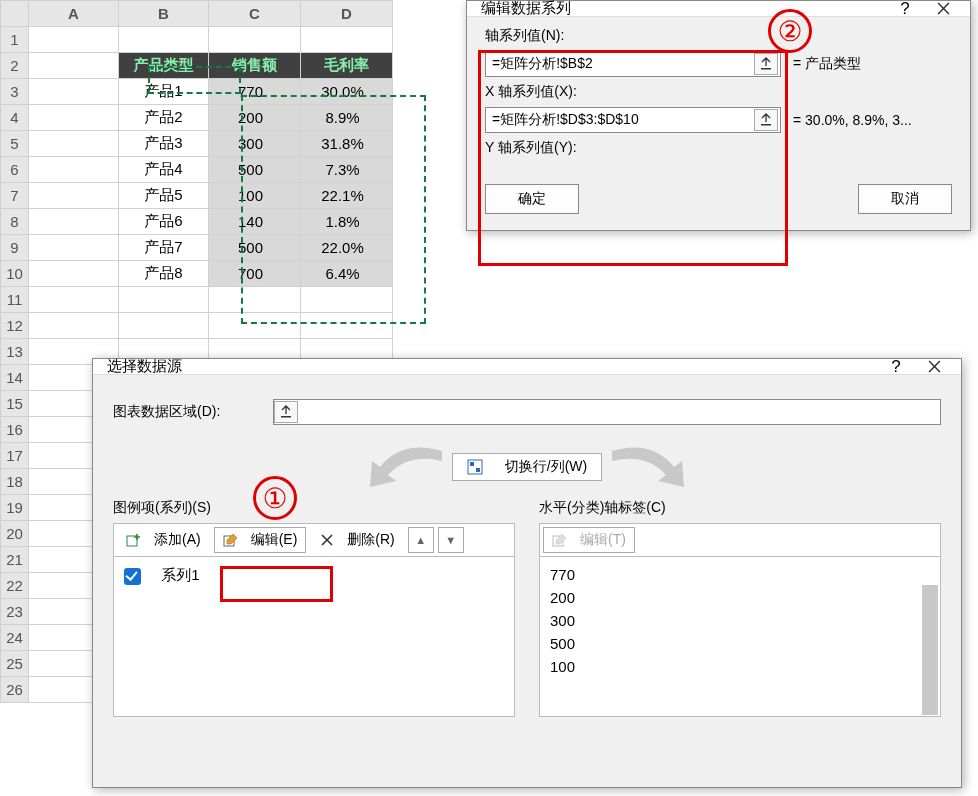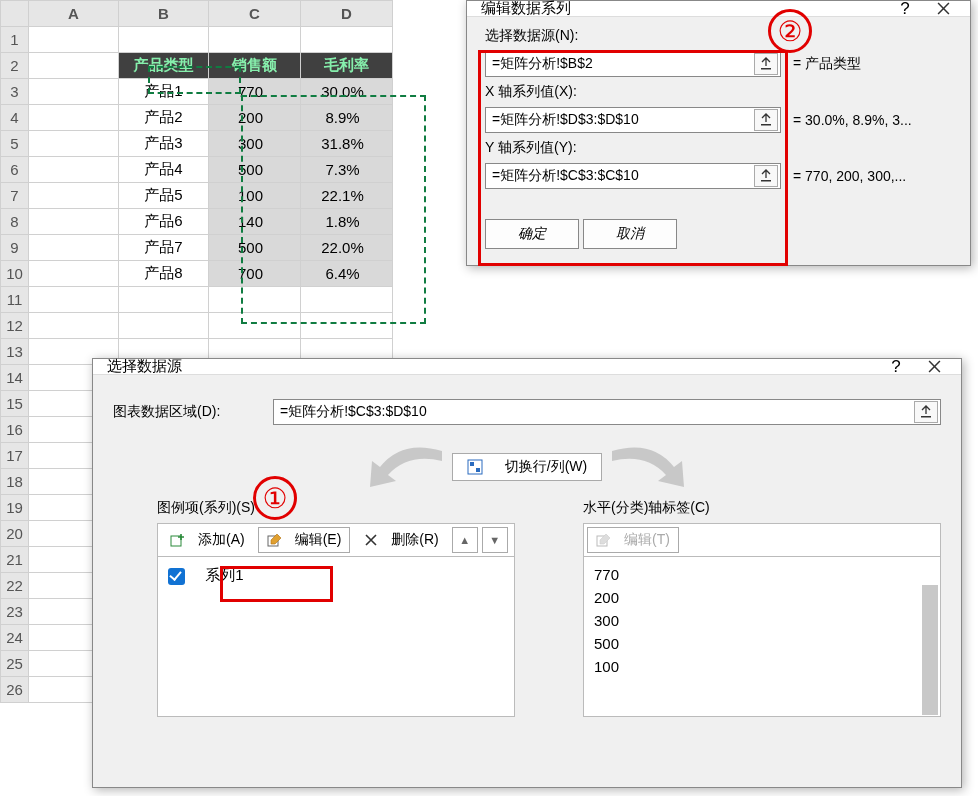--- a/index.html
+++ b/index.html
@@ -92,21 +92,21 @@
   font-size: 14px; font-family: inherit;
 }
 .rangebtn {
   width: 24px; height: 22px;
   border: 1px solid #aaa;
   background: #f8f8f8;
   display: flex; align-items: center; justify-content: center;
   margin-right: 2px;
 }
 .eq-preview { margin-left: 12px; font-size: 14px; white-space: nowrap; overflow: hidden; }
-.btnrow { display: flex; justify-content: flex-start; gap: 4px; padding: 10px 18px 16px; font-style: italic; }
+.btnrow { display: flex; justify-content: space-between; gap: 4px; padding: 10px 18px 16px; }
 .btn {
   min-width: 94px; height: 30px;
   border: 1px solid #888;
   background: #fdfdfd;
   font-size: 14px;
   display: flex; align-items: center; justify-content: center;
 }
 .red-anno {
   position: absolute;
   border: 3px solid #e10000;
@@ -133,21 +133,21 @@
 .sds-switch {
   border: 1px solid #aaa; background: #fff;
   padding: 4px 14px;
   display: flex; align-items: center; gap: 22px;
   font-size: 14px;
 }
 .arrow-swoop {
   width: 90px; height: 48px;
 }
 .sds-cols { display: flex; gap: 24px; }
-.sds-col { flex: 1; margin-left: 44px; }
+.sds-col { flex: 1; }
 .sds-col-label { font-size: 14px; margin-bottom: 6px; }
 .sds-toolbar {
   display: flex; gap: 4px;
   border: 1px solid #bbb; background: #fff;
   padding: 3px;
 }
 .tbtn {
   border: 1px solid transparent;
   padding: 3px 8px;
   display: flex; align-items: center; gap: 12px;
@@ -399,21 +399,21 @@
   <div class="dlg-titlebar">
     <div class="dlg-title">编辑数据系列</div>
     <div class="dlg-help">?</div>
     <div class="dlg-close">
       <svg viewBox="0 0 12 12">
           <path d="M1 1 L11 11 M11 1 L1 11" stroke="#333" stroke-width="1.4"></path>
         </svg>
     </div>
   </div>
   <div class="dlg-body">
-    <div class="fld-label">选择数据源(N):</div>
+    <div class="fld-label">轴系列值(N):</div>
     <div class="fld-row">
       <div class="fld-input" style="width:296px;">
         <input value="=矩阵分析!$B$2" style="">
         <div class="rangebtn">
           <svg class="icon-mini" viewBox="0 0 16 16">
               <path d="M8 2 L8 10 M4 6 L8 2 L12 6" stroke="#333" fill="none" stroke-width="1.3"></path>
               <rect x="3" y="12" width="10" height="1.5" fill="#333"></rect>
             </svg>
         </div>
       </div>
@@ -428,32 +428,20 @@
           <svg class="icon-mini" viewBox="0 0 16 16">
               <path d="M8 2 L8 10 M4 6 L8 2 L12 6" stroke="#333" fill="none" stroke-width="1.3"></path>
               <rect x="3" y="12" width="10" height="1.5" fill="#333"></rect>
             </svg>
         </div>
       </div>
       <div class="eq-preview">= 30.0%, 8.9%, 3...</div>
     </div>
 
     <div class="fld-label">Y 轴系列值(Y):</div>
-    <div class="fld-row">
-      <div class="fld-input" style="width:296px;">
-        <input value="=矩阵分析!$C$3:$C$10" style="">
-        <div class="rangebtn">
-          <svg class="icon-mini" viewBox="0 0 16 16">
-              <path d="M8 2 L8 10 M4 6 L8 2 L12 6" stroke="#333" fill="none" stroke-width="1.3"></path>
-              <rect x="3" y="12" width="10" height="1.5" fill="#333"></rect>
-            </svg>
-        </div>
-      </div>
-      <div class="eq-preview">= 770, 200, 300,...</div>
-    </div>
   </div>
   <div class="btnrow">
     <div class="btn">确定</div>
     <div class="btn">取消</div>
   </div>
 </div>
 
 <div class="red-anno" style="left:478px; top:50px; width:310px; height:216px;"></div>
 <div class="red-circle" style="left:768px; top:9px;">
     <span>②</span>
@@ -466,21 +454,20 @@
     <div class="dlg-close">
       <svg viewBox="0 0 12 12">
           <path d="M1 1 L11 11 M11 1 L1 11" stroke="#333" stroke-width="1.4"></path>
         </svg>
     </div>
   </div>
   <div class="sds-body">
     <div class="fld-row">
       <div style="width:160px;">图表数据区域(D):</div>
       <div class="fld-input" style="flex:1;">
-        <input value="=矩阵分析!$C$3:$D$10" style="">
         <div class="rangebtn">
           <svg class="icon-mini" viewBox="0 0 16 16">
               <path d="M8 2 L8 10 M4 6 L8 2 L12 6" stroke="#333" fill="none" stroke-width="1.3"></path>
               <rect x="3" y="12" width="10" height="1.5" fill="#333"></rect>
             </svg>
         </div>
       </div>
     </div>
 
     <div class="sds-switchrow">

